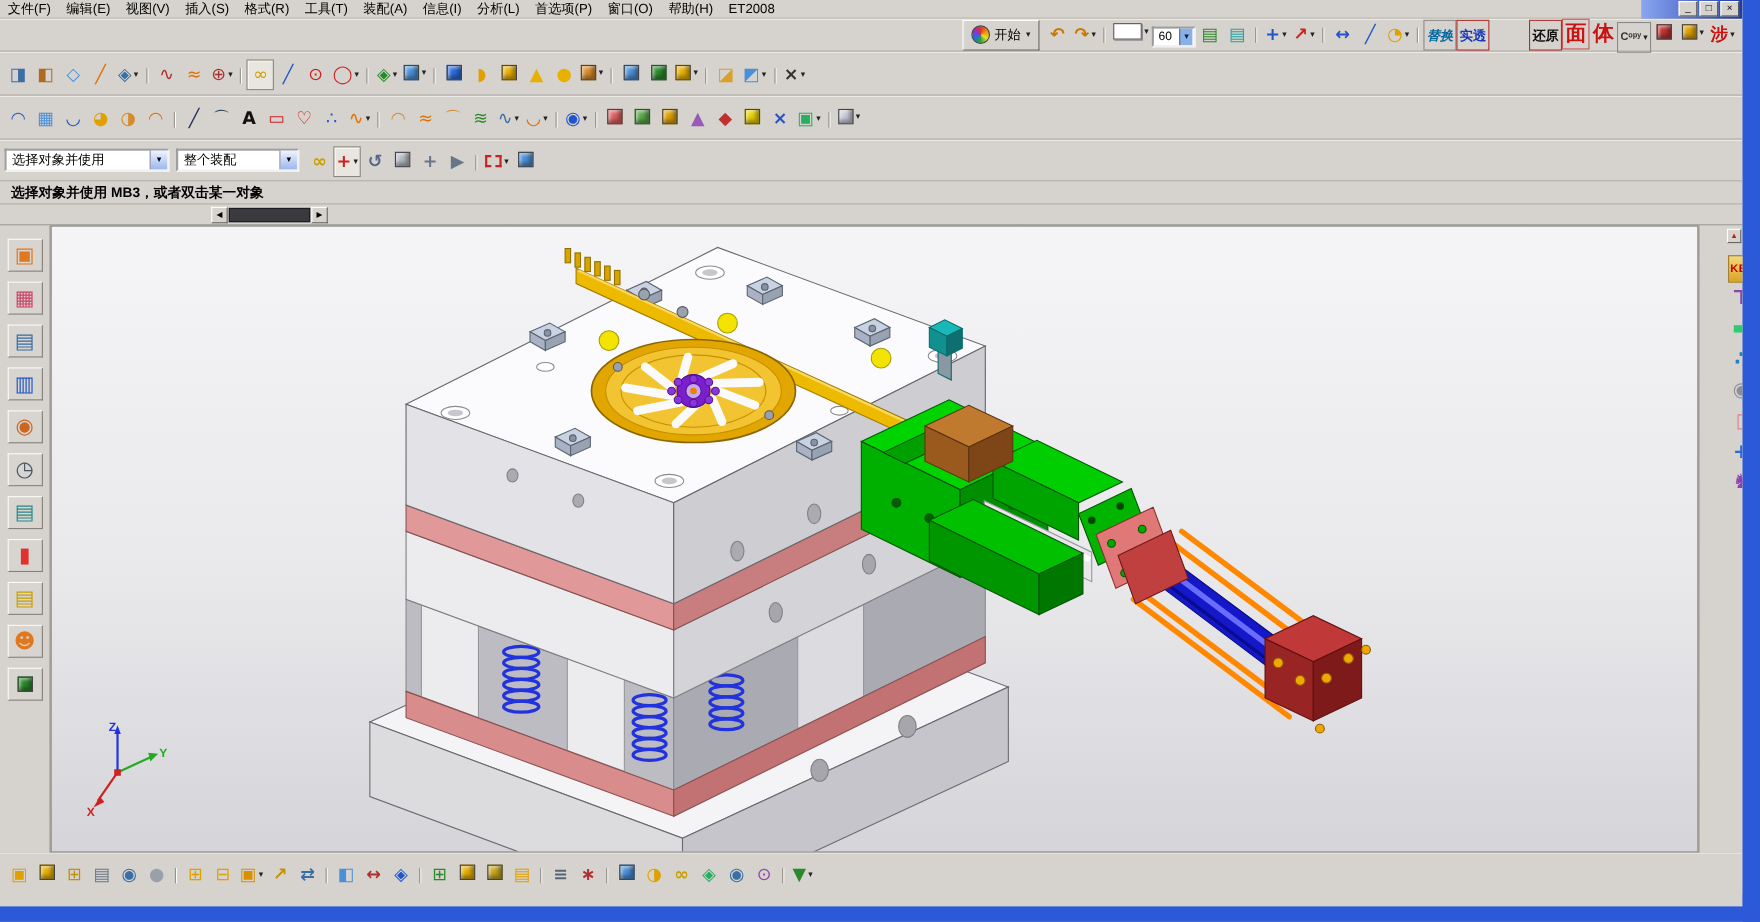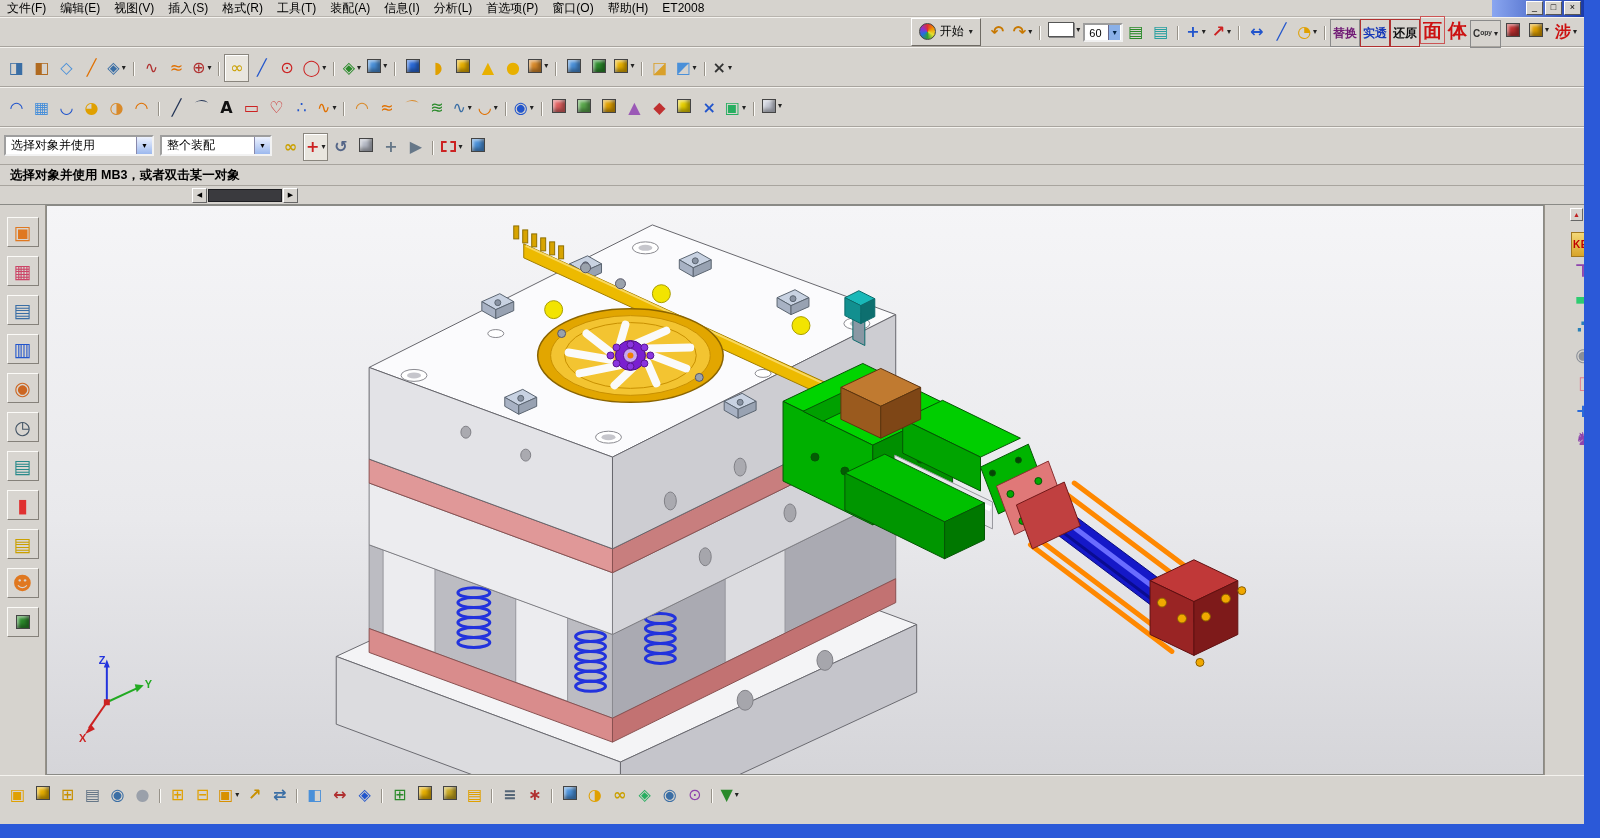--- a/index.html
+++ b/index.html
@@ -132,24 +132,24 @@
           <span class="gl bold" style="color: rgb(204, 34, 34);">↗</span>
           <span class="dd">▾</span>
         </span><span class="tsep"></span><span class="tbtn">
           <span class="gl bold" style="color: rgb(34, 85, 204);">↔</span>
         </span><span class="tbtn">
           <span class="gl" style="color: rgb(34, 85, 204);">╱</span>
         </span><span class="tbtn">
           <span class="gl" style="color: rgb(224, 160, 0);">◔</span>
           <span class="dd">▾</span>
         </span><span class="tsep"></span><span class="tbtn txtbtn" style="border: 1px solid rgb(138, 138, 138);">
-          <span style="color: #701a75; font-size: 12px;">替换</span>
+          <span style="color: #0369a1; font-size: 12px; font-style: italic;">替换</span>
         </span><span class="tbtn txtbtn" style="border: 1px solid rgb(176, 48, 48);">
           <span style="color: rgb(26, 58, 184); font-size: 12px;">实透</span>
-        </span><span class="tbtn txtbtn" style="border: 1px solid rgb(176, 48, 48);">
+        </span><span class="tbtn txtbtn" style="border: 1px solid rgb(176, 48, 48); margin-left: 36px;">
           <span style="color: rgb(17, 17, 17); font-size: 12px;">还原</span>
         </span><span class="tbtn txtbtn" style="border: 1px solid rgb(204, 85, 85);">
           <span style="color: rgb(204, 17, 17); font-size: 19px;">面</span>
         </span><span class="tbtn txtbtn">
           <span style="color: rgb(204, 17, 17); font-size: 19px;">体</span>
         </span><span class="tbtn txtbtn" style="border: 1px solid rgb(138, 138, 138);">
           <span style="color: rgb(51, 51, 51); font-size: 10px;">Cᵒᵖʸ</span>
           <span class="dd">▾</span>
         </span><span class="tbtn">
           <span class="sq" style="background: rgb(192, 48, 48);"></span>

